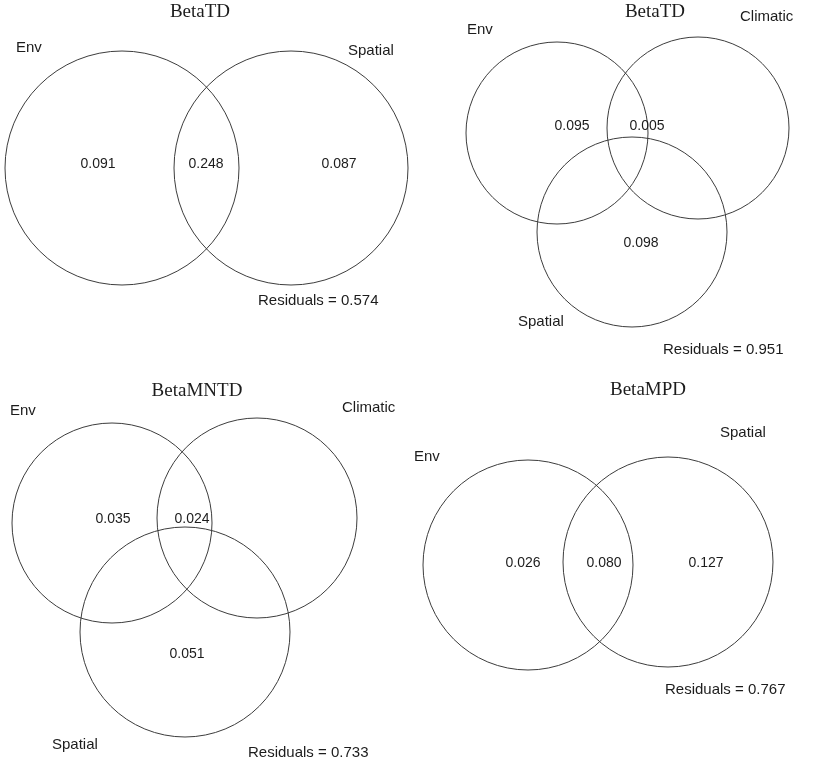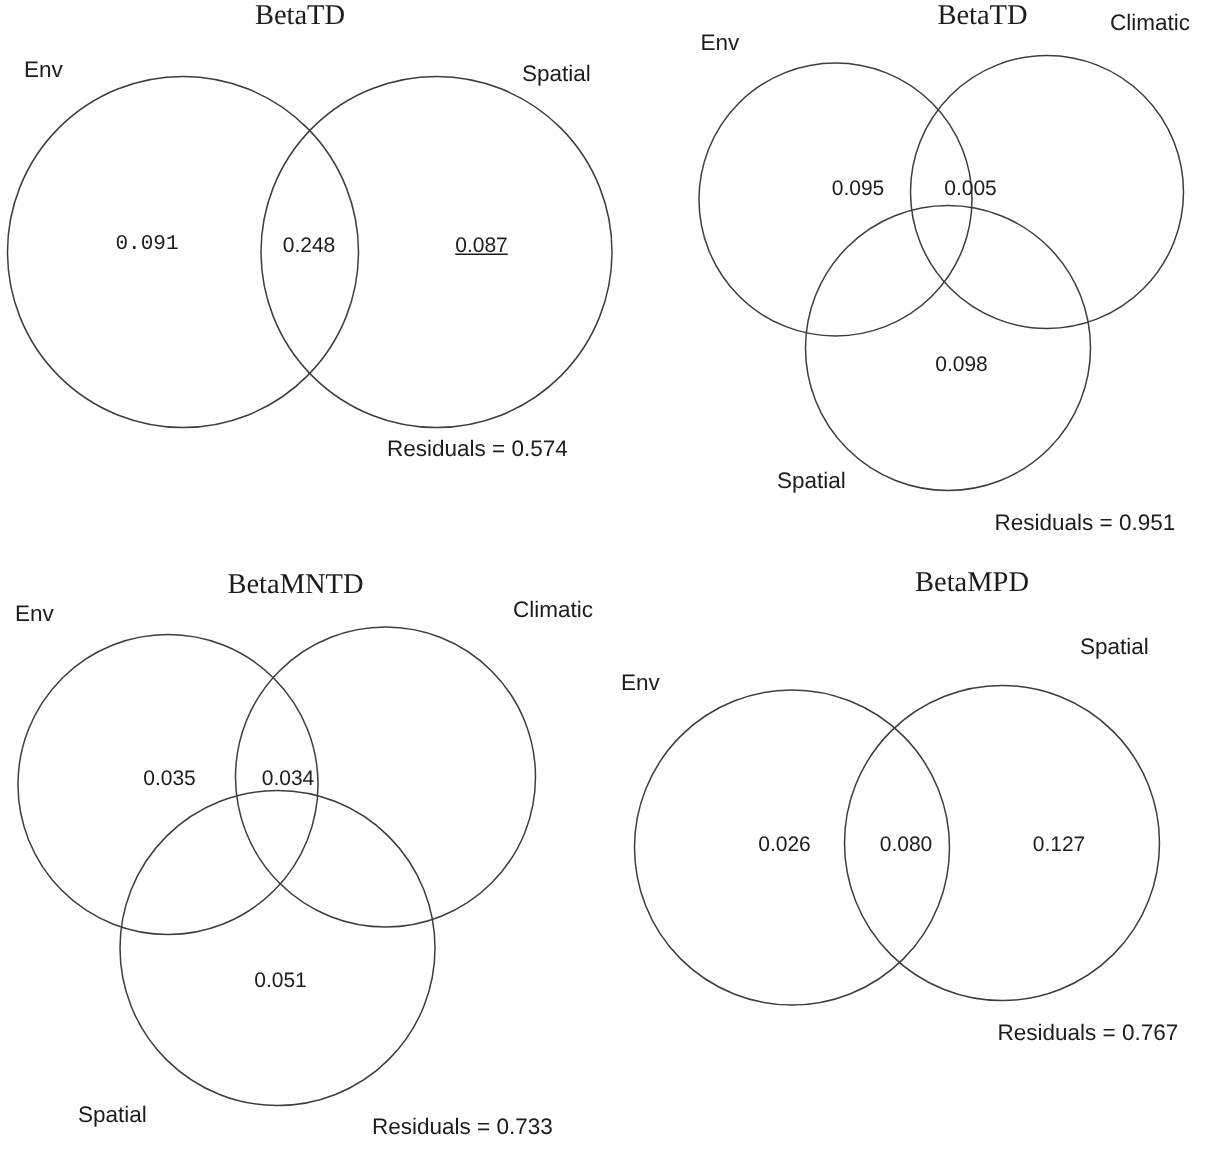--- a/index.html
+++ b/index.html
@@ -45,23 +45,23 @@
 <div id="canvas">
 
   <div class="panel" style="left:0; top:0; width:413px; height:375px;">
     <svg class="circles" width="413" height="375">
       <circle cx="122" cy="168" r="117"></circle>
       <circle cx="291" cy="168" r="117"></circle>
     </svg>
     <div class="title" style="left:200px; top:0px;">BetaTD</div>
     <div class="lbl" style="left:16px; top:38px;">Env</div>
     <div class="lbl" style="left:348px; top:41px;">Spatial</div>
-    <div class="val" style="left:98px; top:155px;font-family:Liberation Mono, monospace;">0.091</div>
+    <div class="val" style="left:98px; top:155px;">0.091</div>
     <div class="val" style="left:206px; top:155px;">0.248</div>
-    <div class="val" style="left:321px; top:155px;text-decoration:underline;">0.087</div>
+    <div class="val" style="left:339px; top:155px;">0.087</div>
     <div class="resid" style="left:258px; top:291px;">Residuals = 0.574</div>
   </div>
 
   <div class="panel" style="left:413px; top:0; width:400px; height:375px;">
     <svg class="circles" width="400" height="375">
       <circle cx="144" cy="133" r="91"></circle>
       <circle cx="285" cy="128" r="91"></circle>
       <circle cx="219" cy="232" r="95"></circle>
     </svg>
     <div class="title" style="left:242px; top:0px;">BetaTD</div>
@@ -78,21 +78,21 @@
     <svg class="circles" width="413" height="395">
       <circle cx="112" cy="148" r="100"></circle>
       <circle cx="257" cy="143" r="100"></circle>
       <circle cx="185" cy="257" r="105"></circle>
     </svg>
     <div class="title" style="left:197px; top:4px;">BetaMNTD</div>
     <div class="lbl" style="left:10px; top:26px;">Env</div>
     <div class="lbl" style="left:342px; top:23px;">Climatic</div>
     <div class="lbl" style="left:52px; top:360px;">Spatial</div>
     <div class="val" style="left:113px; top:135px;">0.035</div>
-    <div class="val" style="left:192px; top:135px;">0.034</div>
+    <div class="val" style="left:192px; top:135px;">0.024</div>
     <div class="val" style="left:187px; top:270px;">0.051</div>
     <div class="resid" style="left:248px; top:368px;">Residuals = 0.733</div>
   </div>
 
   <div class="panel" style="left:413px; top:375px; width:400px; height:395px;">
     <svg class="circles" width="400" height="395">
       <circle cx="115" cy="190" r="105"></circle>
       <circle cx="255" cy="187" r="105"></circle>
     </svg>
     <div class="title" style="left:235px; top:3px;">BetaMPD</div>

